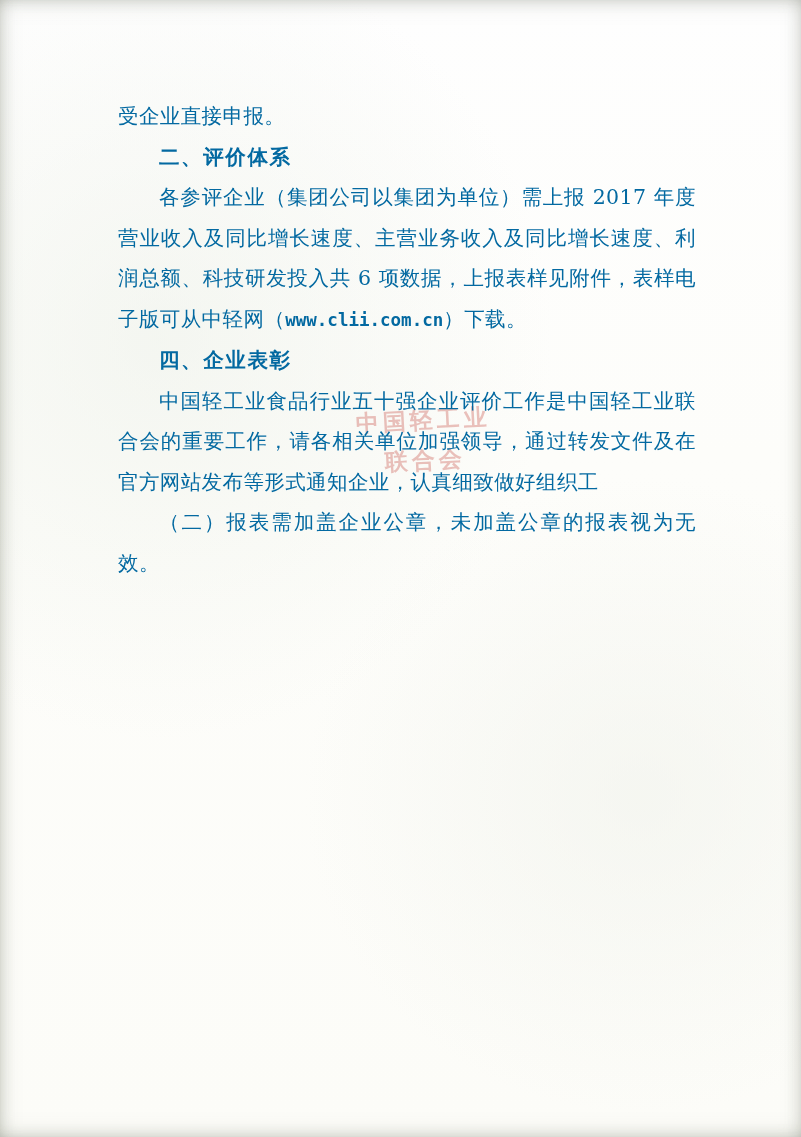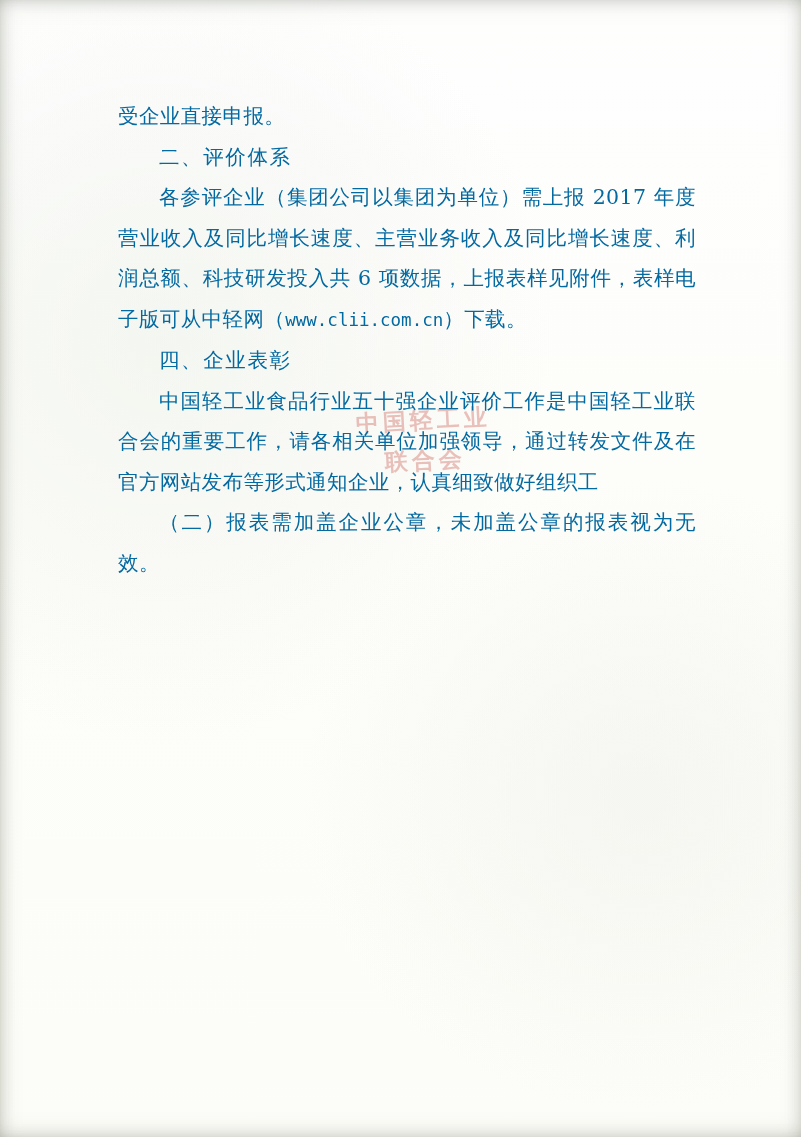--- a/index.html
+++ b/index.html
@@ -65,28 +65,29 @@
     font-size: 20.5px;
     line-height: 40.5px;
     letter-spacing: 0.4px;
     text-align: justify;
   }
   p {
     margin: 0;
   }
   .indent2 { text-indent: 2em; }
   .heading {
-    font-weight: 400;
+    font-weight: 700;
     text-indent: 2em;
     letter-spacing: 1.6px;
   }
   .url {
     font-family: "DejaVu Sans Mono", "Liberation Mono", monospace;
     font-size: 17.5px;
     letter-spacing: 0px;
+    font-weight: bold;
   }
   .block { margin-bottom: 0px; }
 </style>
 </head>
 <body>
 
 <div class="page">
   <div class="paper-tint"></div>
 
   <div class="stamp-ghost">

